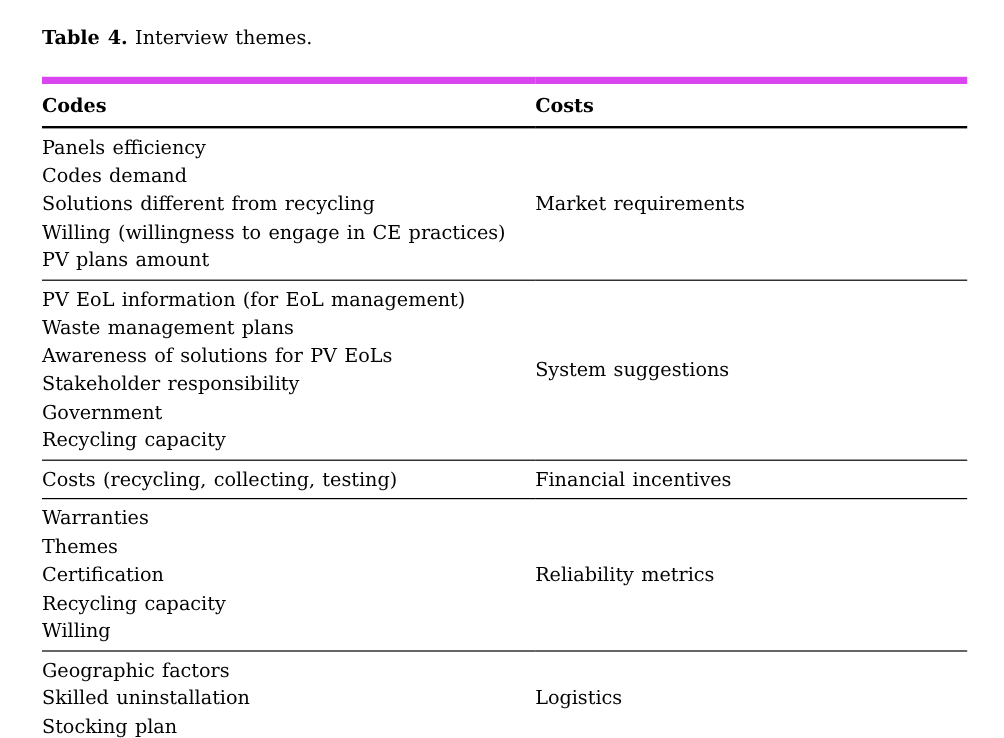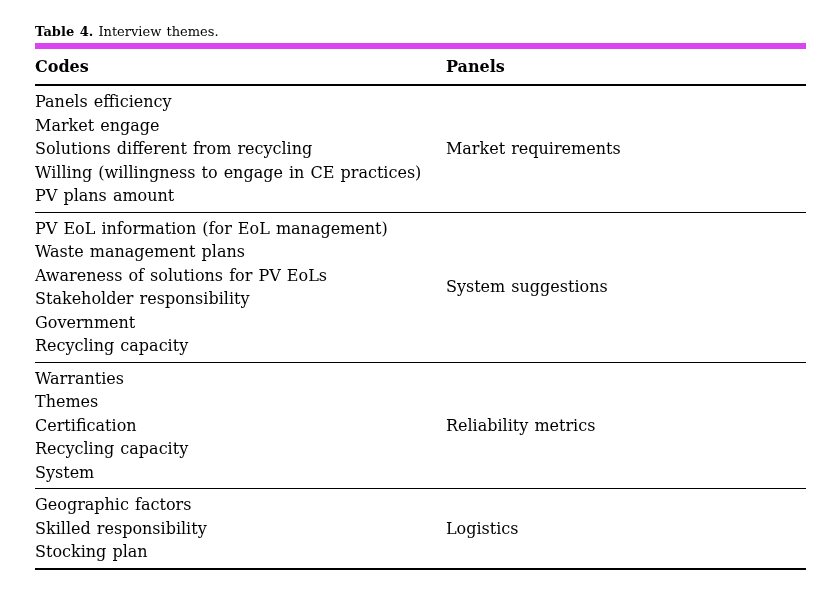--- a/index.html
+++ b/index.html
@@ -15,23 +15,23 @@
     color: #000000;
     overflow: hidden;
   }
   .figure {
     position: absolute;
     left: 35px;
     top: 22px;
     width: 771px;
   }
   .caption {
-    font-size: 13px;
+    font-size: 16px;
     line-height: 20px;
-    margin-bottom: 1px;
+    margin-bottom: 22px;
     word-spacing: 1px;
   }
   .caption .caption-label {
     font-weight: bold;
   }
   table.themes-table {
     width: 100%;
     border-collapse: collapse;
     border-top: 6px solid #d946ef;
     border-bottom: 2px solid #000000;
@@ -72,64 +72,70 @@
   </div>
 
   <table class="themes-table">
     <colgroup>
       <col class="col-codes">
       <col class="col-themes">
     </colgroup>
     <thead>
       <tr>
         <th>Codes</th>
-        <th>Panels</th>
+        <th>Costs</th>
       </tr>
     </thead>
     <tbody>
 
       <tr>
         <td class="codes-cell">
           <div class="code-item">Panels efficiency</div>
-          <div class="code-item">Market engage</div>
+          <div class="code-item">Codes demand</div>
           <div class="code-item">Solutions different from recycling</div>
           <div class="code-item">Willing (willingness to engage in CE practices)</div>
           <div class="code-item">PV plans amount</div>
         </td>
         <td class="theme-cell">Market requirements</td>
       </tr>
 
       <tr>
         <td class="codes-cell">
           <div class="code-item">PV EoL information (for EoL management)</div>
           <div class="code-item">Waste management plans</div>
           <div class="code-item">Awareness of solutions for PV EoLs</div>
           <div class="code-item">Stakeholder responsibility</div>
           <div class="code-item">Government</div>
           <div class="code-item">Recycling capacity</div>
         </td>
         <td class="theme-cell">System suggestions</td>
       </tr>
 
+      <tr>
+        <td class="codes-cell">
+          <div class="code-item">Costs (recycling, collecting, testing)</div>
+        </td>
+        <td class="theme-cell">Financial incentives</td>
+      </tr>
 
       <tr>
         <td class="codes-cell">
           <div class="code-item">Warranties</div>
           <div class="code-item">Themes</div>
           <div class="code-item">Certification</div>
           <div class="code-item">Recycling capacity</div>
-          <div class="code-item">System</div>
+          <div class="code-item">Willing</div>
         </td>
         <td class="theme-cell">Reliability metrics</td>
       </tr>
 
       <tr>
         <td class="codes-cell">
           <div class="code-item">Geographic factors</div>
-          <div class="code-item">Skilled responsibility</div>
+          <div class="code-item">Skilled uninstallation</div>
           <div class="code-item">Stocking plan</div>
         </td>
         <td class="theme-cell">Logistics</td>
       </tr>
 
     </tbody>
   </table>
 
 </div>
 

